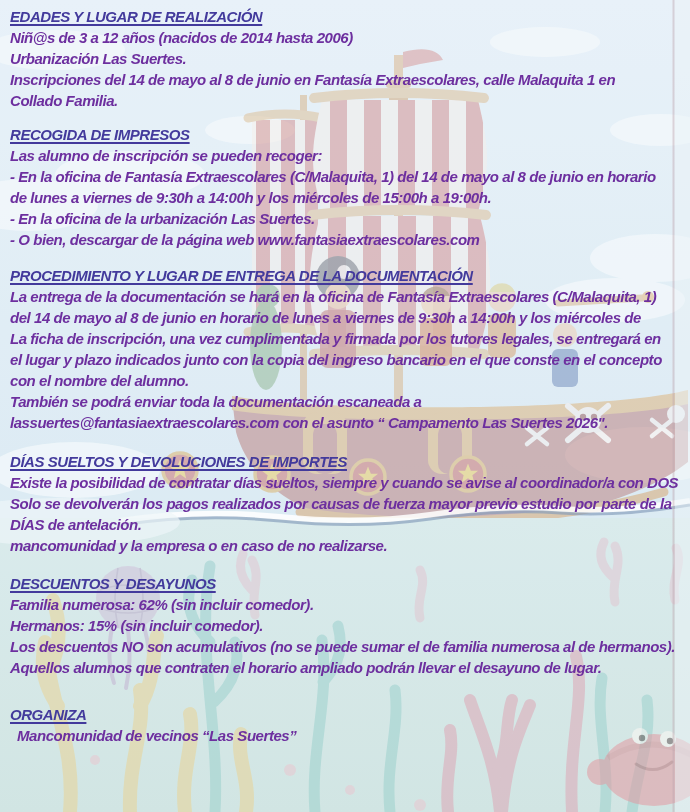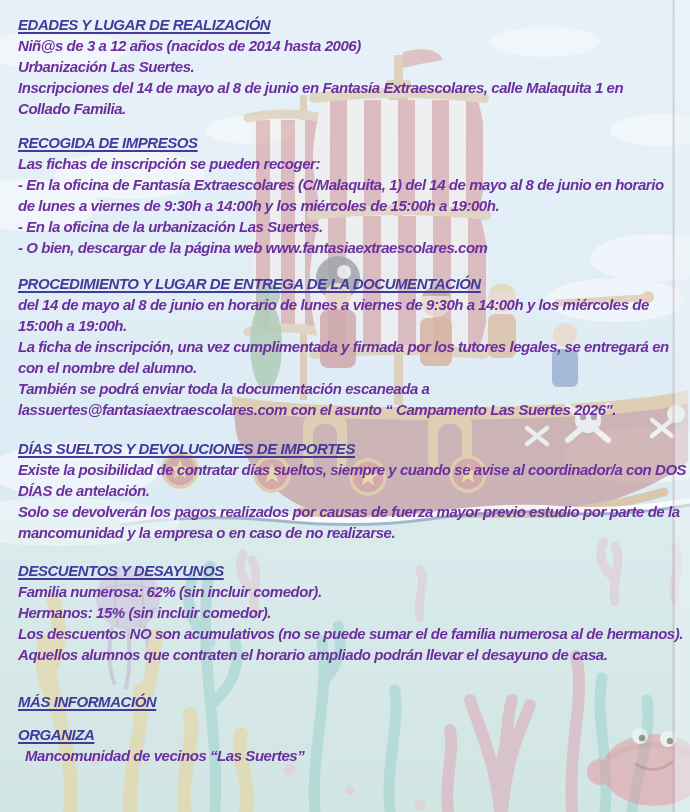--- a/index.html
+++ b/index.html
@@ -7,21 +7,21 @@
     position:relative; width:690px; height:812px; overflow:hidden;
     font-family:"Liberation Sans", sans-serif;
     background:#dceaf4;
   }
   .bg { position:absolute; inset:0; z-index:0; }
   .text-layer {
     position:absolute; left:10px; top:6px; width:676px; z-index:2;
     font-style:italic; font-weight:bold; font-size:15px; line-height:21px;
     letter-spacing:-0.45px; color:#6d2f9f;
   }
-  .sec { margin:8px; }
+  .sec { margin:0; }
   .sec.gap-a { margin-top:13px;font-style:italic; }
   .sec.gap-b { margin-top:15px; }
   .sec.gap-c { margin-top:18px; }
   .sec.gap-d { margin-top:17px; }
   .sec.gap-e { margin-top:26px; }
   .sec.gap-f { margin-top:12px; }
   .sec-heading {
     color:#433a9c; text-decoration:underline; text-decoration-thickness:1.5px;
     text-underline-offset:2px; white-space:nowrap;
   }
@@ -248,55 +248,55 @@
     <div class="sec">
       <div class="sec-heading">EDADES Y LUGAR DE REALIZACIÓN</div>
       <div class="line">Niñ@s de 3 a 12 años (nacidos de 2014 hasta 2006)</div>
       <div class="line">Urbanización Las Suertes.</div>
       <div class="line">Inscripciones del 14 de mayo al 8 de junio en Fantasía Extraescolares, calle Malaquita 1 en</div>
       <div class="line">Collado Familia.</div>
     </div>
 
     <div class="sec gap-a">
       <div class="sec-heading">RECOGIDA DE IMPRESOS</div>
-      <div class="line">Las fichas de inscripción se pueden recoger:</div>
+      <div class="line">Las alumno de inscripción se pueden recoger:</div>
       <div class="line">- En la oficina de Fantasía Extraescolares (C/Malaquita, 1) del 14 de mayo al 8 de junio en horario</div>
       <div class="line">de lunes a viernes de 9:30h a 14:00h y los miércoles de 15:00h a 19:00h.</div>
       <div class="line">- En la oficina de la urbanización Las Suertes.</div>
       <div class="line">- O bien, descargar de la página web www.fantasiaextraescolares.com</div>
     </div>
 
     <div class="sec gap-b">
       <div class="sec-heading">PROCEDIMIENTO Y LUGAR DE ENTREGA DE LA DOCUMENTACIÓN</div>
+      <div class="line">La entrega de la documentación se hará en la oficina de Fantasía Extraescolares (C/Malaquita, 1)</div>
       <div class="line">del 14 de mayo al 8 de junio en horario de lunes a viernes de 9:30h a 14:00h y los miércoles de</div>
-      <div class="line">15:00h a 19:00h.</div>
       <div class="line">La ficha de inscripción, una vez cumplimentada y firmada por los tutores legales, se entregará en</div>
+      <div class="line">el lugar y plazo indicados junto con la copia del ingreso bancario en el que conste en el concepto</div>
       <div class="line">con el nombre del alumno.</div>
       <div class="line">También se podrá enviar toda la documentación escaneada a</div>
       <div class="line">lassuertes@fantasiaextraescolares.com con el asunto “ Campamento Las Suertes 2026".</div>
     </div>
 
     <div class="sec gap-c">
       <div class="sec-heading">DÍAS SUELTOS Y DEVOLUCIONES DE IMPORTES</div>
       <div class="line">Existe la posibilidad de contratar días sueltos, siempre y cuando se avise al coordinador/a con DOS</div>
+      <div class="line">Solo se devolverán los pagos realizados por causas de fuerza mayor previo estudio por parte de la</div>
       <div class="line">DÍAS de antelación.</div>
-      <div class="line">Solo se devolverán los pagos realizados por causas de fuerza mayor previo estudio por parte de la</div>
       <div class="line">mancomunidad y la empresa o en caso de no realizarse.</div>
     </div>
 
     <div class="sec gap-d">
       <div class="sec-heading">DESCUENTOS Y DESAYUNOS</div>
       <div class="line">Familia numerosa: 62% (sin incluir comedor).</div>
       <div class="line">Hermanos: 15% (sin incluir comedor).</div>
       <div class="line">Los descuentos NO son acumulativos (no se puede sumar el de familia numerosa al de hermanos).</div>
-      <div class="line">Aquellos alumnos que contraten el horario ampliado podrán llevar el desayuno de casa.</div>
+      <div class="line">Aquellos alumnos que contraten el horario ampliado podrán llevar el desayuno de lugar.</div>
     </div>
 
     <div class="sec gap-e">
-      <div class="sec-heading">MÁS INFORMACIÓN</div>
     </div>
 
     <div class="sec gap-f">
       <div class="sec-heading">ORGANIZA</div>
       <div class="line indent">Mancomunidad de vecinos “Las Suertes”</div>
     </div>
 
   </div>
 </div>
 

